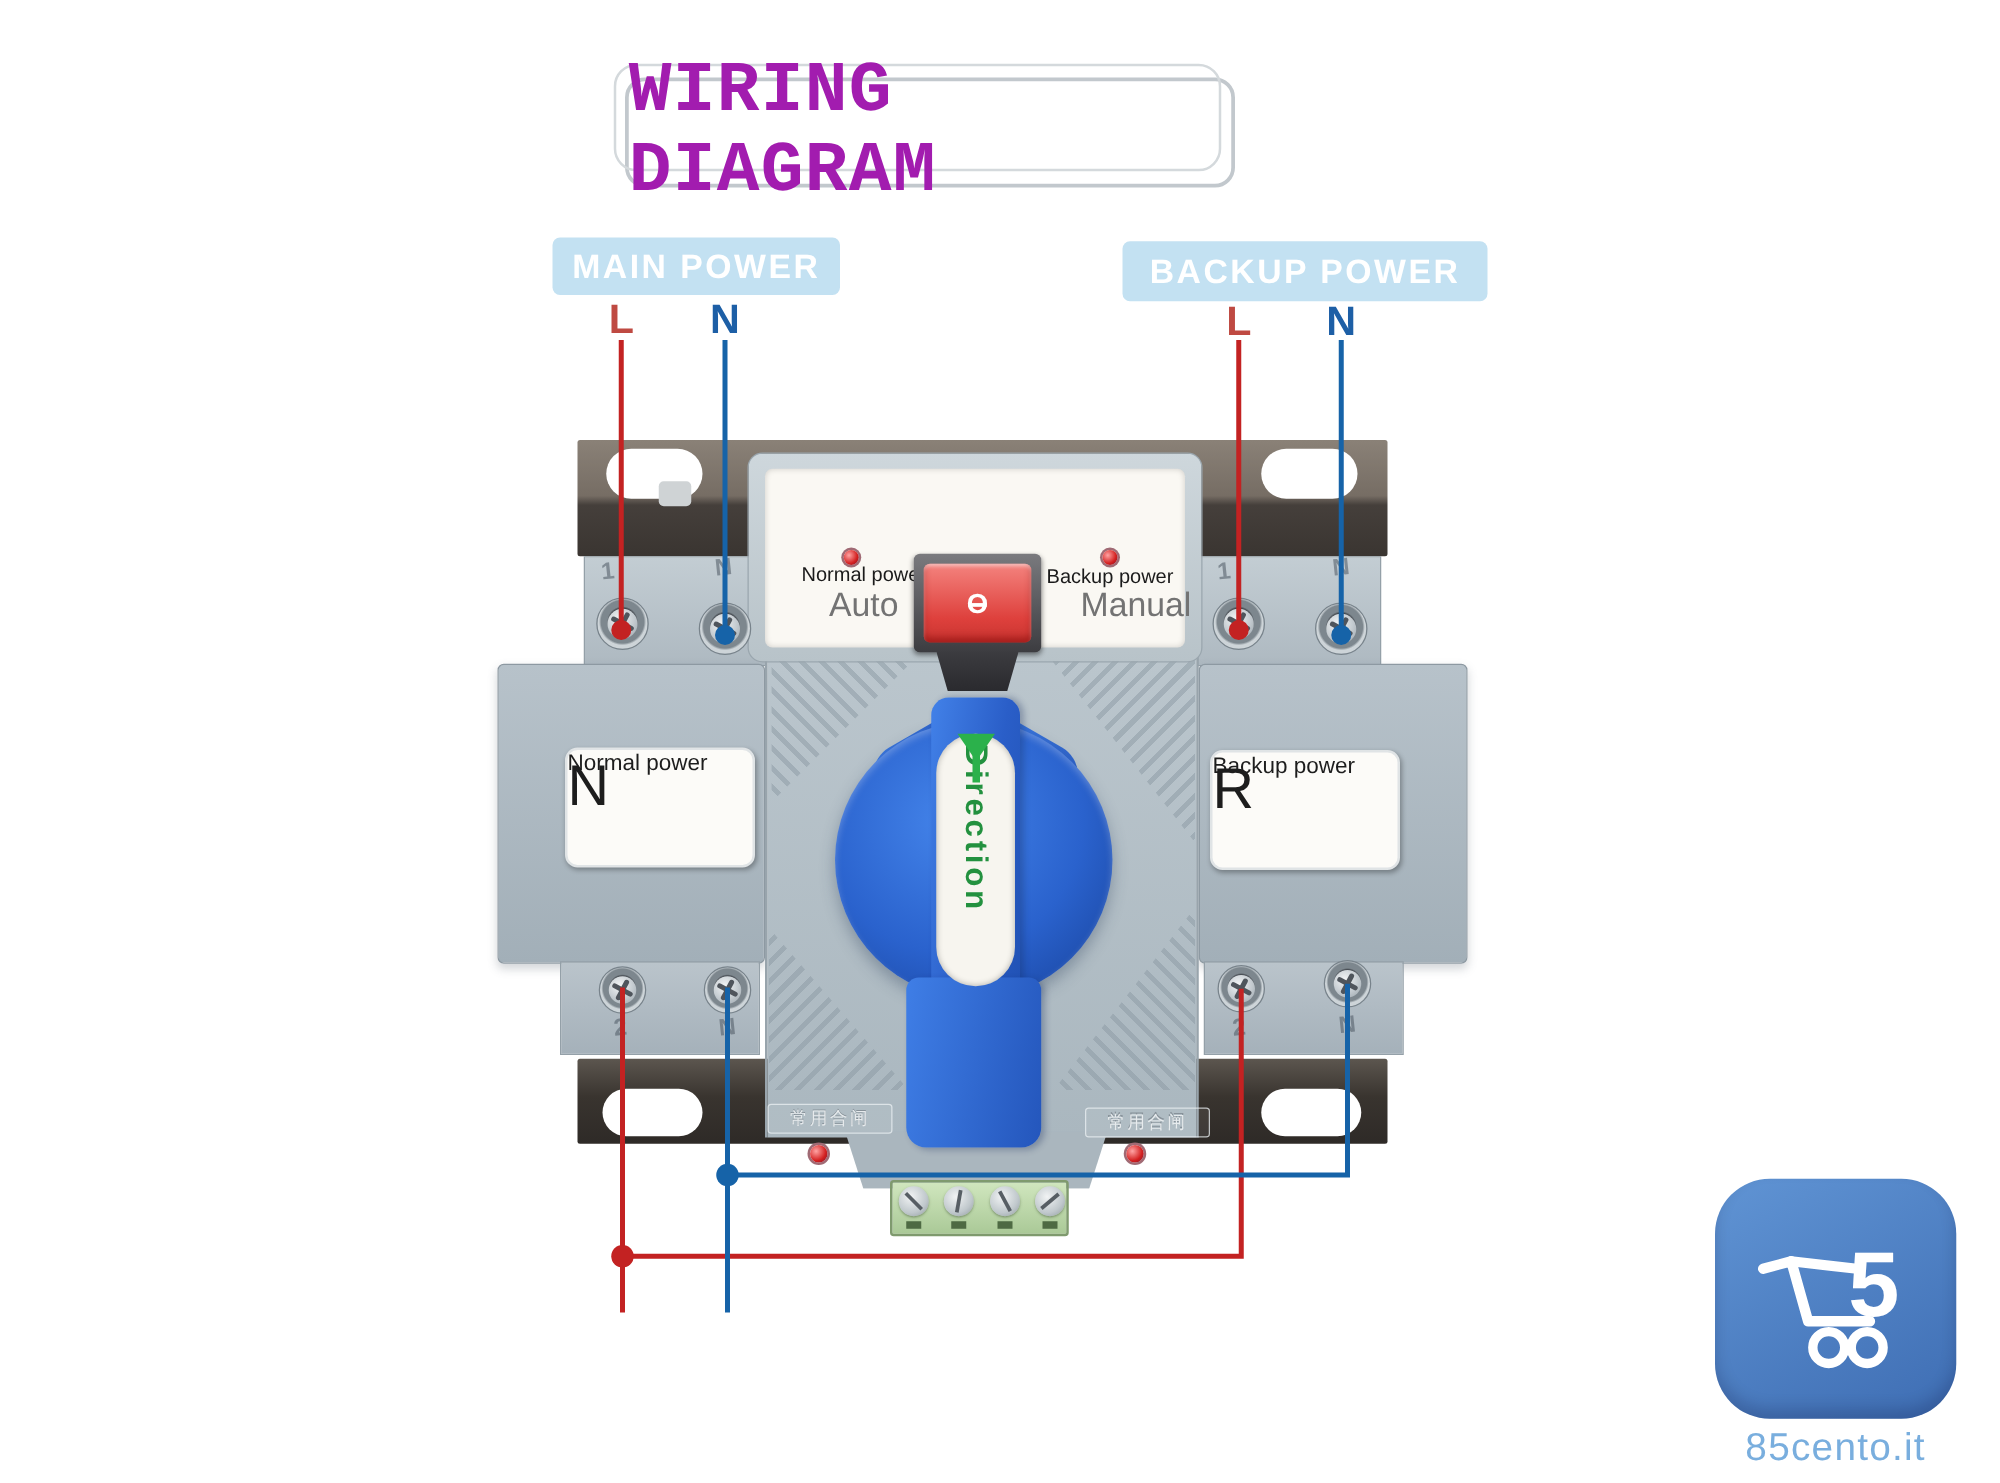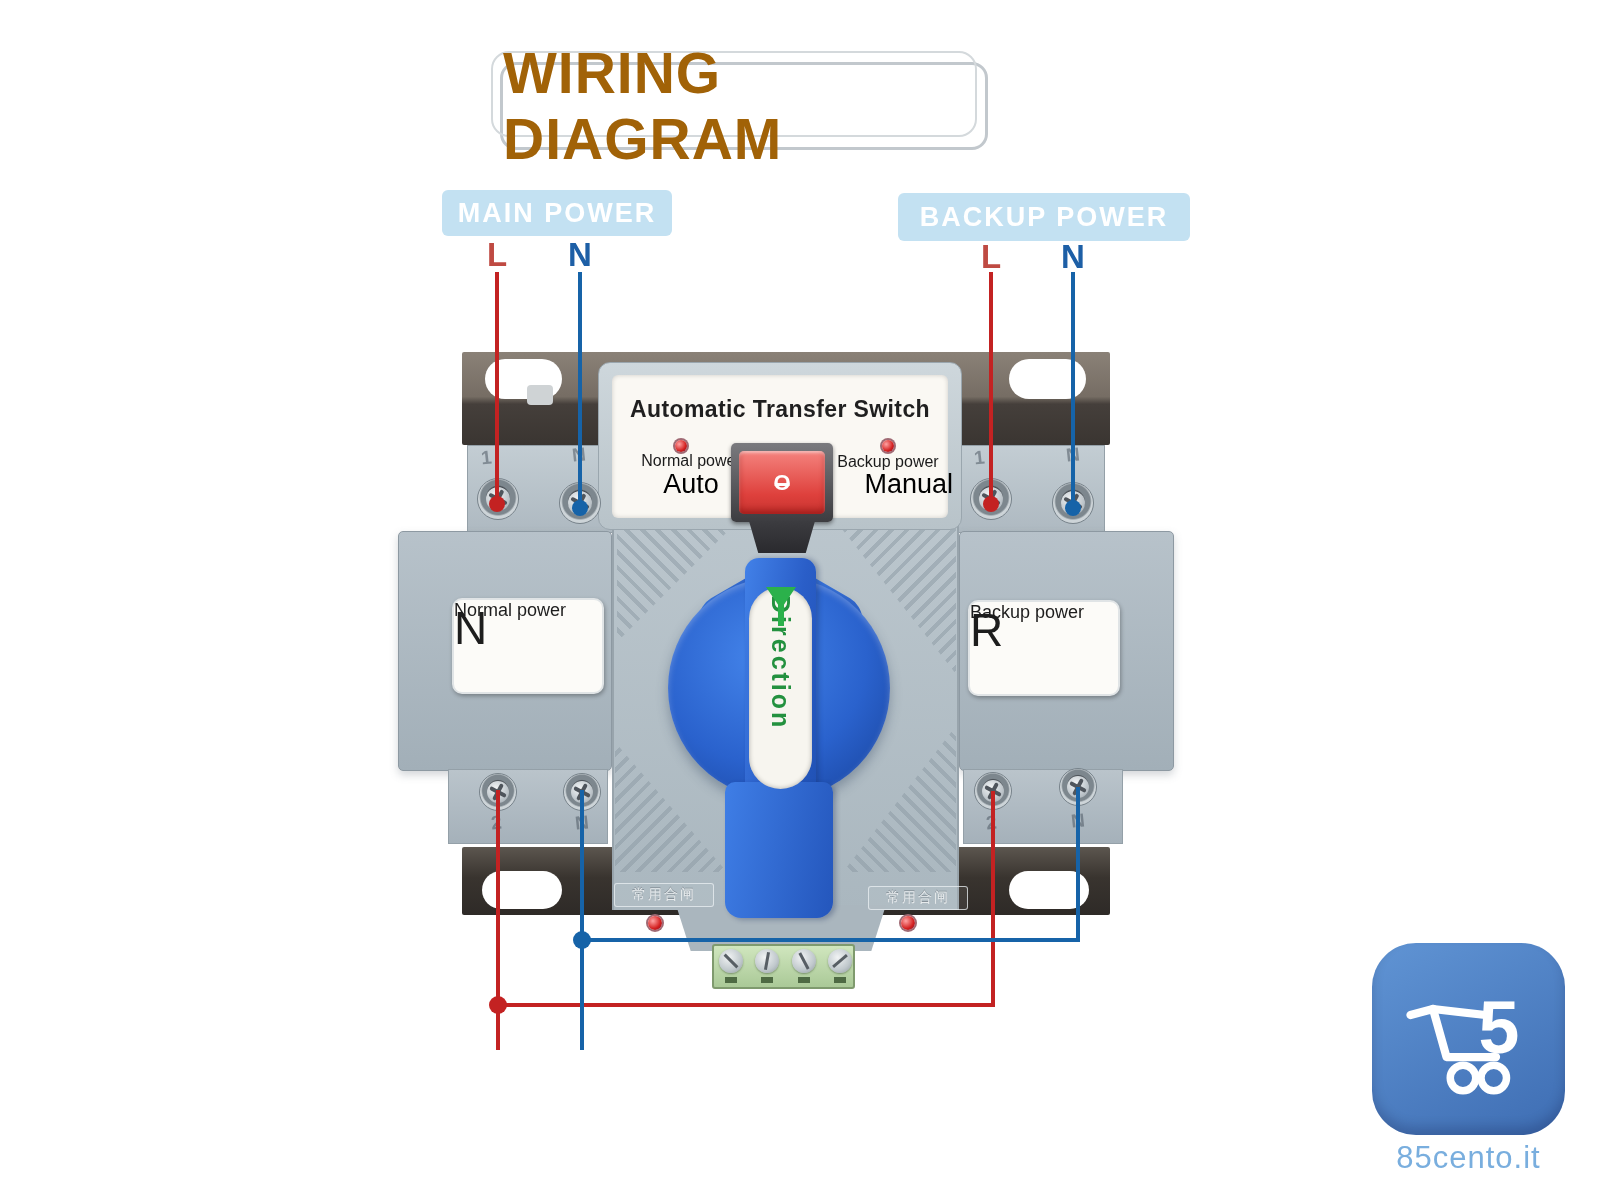--- a/index.html
+++ b/index.html
@@ -58,21 +58,21 @@
   .panel{left:612px;top:375px;width:336px;height:143px;background:#faf8f3;border-radius:6px;
     box-shadow:inset 0 0 5px rgba(0,0,0,.18);}
   .panel-title{left:612px;top:396px;width:336px;text-align:center;font-size:23px;font-weight:bold;
     color:#1f1f1f;letter-spacing:.4px;}
   .led{width:12px;height:12px;border-radius:50%;
     background:radial-gradient(circle at 35% 35%,#ffa3a3,#d31f1f 60%,#6e1430);
     box-shadow:0 0 0 2px #a06a74;}
   .led-pl{left:675px;top:440px;}  .led-pr{left:882px;top:440px;}
   .ind-label{width:130px;text-align:center;font-size:16px;color:#1b1b1b;}
   .ind-l{left:626px;top:452px;}  .ind-r{left:823px;top:453px;}
-  .mode{width:130px;text-align:center;font-size:27px;color:#000000;}
+  .mode{width:130px;text-align:center;font-size:27px;color:#737373;}
   .mode-l{left:626px;top:469px;}  .mode-r{left:823px;top:469px;text-align:right;}
 
   .rocker-frame{left:731px;top:443px;width:102px;height:79px;border-radius:5px;
     background:linear-gradient(180deg,#7a7a7e,#3c3c40);box-shadow:0 2px 4px rgba(0,0,0,.45);}
   .rocker{left:739px;top:451px;width:86px;height:63px;border-radius:5px;
     background:linear-gradient(180deg,#f4837e,#de403c 70%,#c83430);
     display:flex;align-items:center;justify-content:center;gap:11px;color:#fff;
     box-shadow:inset 0 -4px 6px rgba(120,0,0,.45),inset 0 2px 3px rgba(255,255,255,.5);}
   .rocker .off{font-size:30px;font-weight:bold;line-height:1;position:static;}
   .rocker .on{font-size:22px;font-weight:bold;line-height:1;position:static;}
@@ -139,21 +139,21 @@
     border-right:15px solid transparent;border-top:22px solid #2bb14b;}
 
   
   .wires{left:0;top:0;}
 
   
   .title-box{left:500px;top:62px;width:488px;height:88px;background:#fff;border:3px solid #c2c8cd;
     border-radius:16px;display:flex;align-items:center;justify-content:center;}
   .title-box::before{content:"";position:absolute;left:-12px;top:-14px;width:100%;height:100%;
     border:2px solid #d4d9dc;border-radius:18px;}
-  .title-text{position:static;font-size:57px;font-weight:bold;color:#a16207;letter-spacing:1px;}
+  .title-text{position:static;font-size:57px;font-weight:bold;color:#a21caf;letter-spacing:1px;font-family:Liberation Mono, monospace;}
 
   .pwr{background:#c3e1f2;border-radius:6px;color:#fff;display:flex;align-items:center;
     justify-content:center;letter-spacing:2px;font-weight:bold;}
   .pwr-main{left:442px;top:190px;width:230px;height:46px;font-size:27px;}
   .pwr-backup{left:898px;top:193px;width:292px;height:48px;font-size:27px;}
   .ln{font-size:33px;font-weight:bold;width:40px;text-align:center;}
   .ln-red{color:#bf4a42;} .ln-blue{color:#1d5fa6;}
   .ln1{left:477px;top:236px;} .ln2{left:560px;top:236px;}
   .ln3{left:971px;top:238px;} .ln4{left:1053px;top:238px;}
 
@@ -193,21 +193,20 @@
 
   <div class="center-body"></div>
   <div class="neck"></div>
   <div class="vent v1"></div>
   <div class="vent v2"></div>
   <div class="vent v3"></div>
   <div class="vent v4"></div>
 
   <div class="panel-frame"></div>
   <div class="panel"></div>
-  <div class="panel-title">Automatic Transfer Switch</div>
   <div class="led led-pl"></div>
   <div class="led led-pr"></div>
   <div class="ind-label ind-l">Normal power</div>
   <div class="mode mode-l">Auto</div>
   <div class="ind-label ind-r">Backup power</div>
   <div class="mode mode-r">Manual</div>
   <div class="rocker-frame"></div>
   <div class="rocker">
     <span class="off">–</span>
     <span class="on">O</span>

